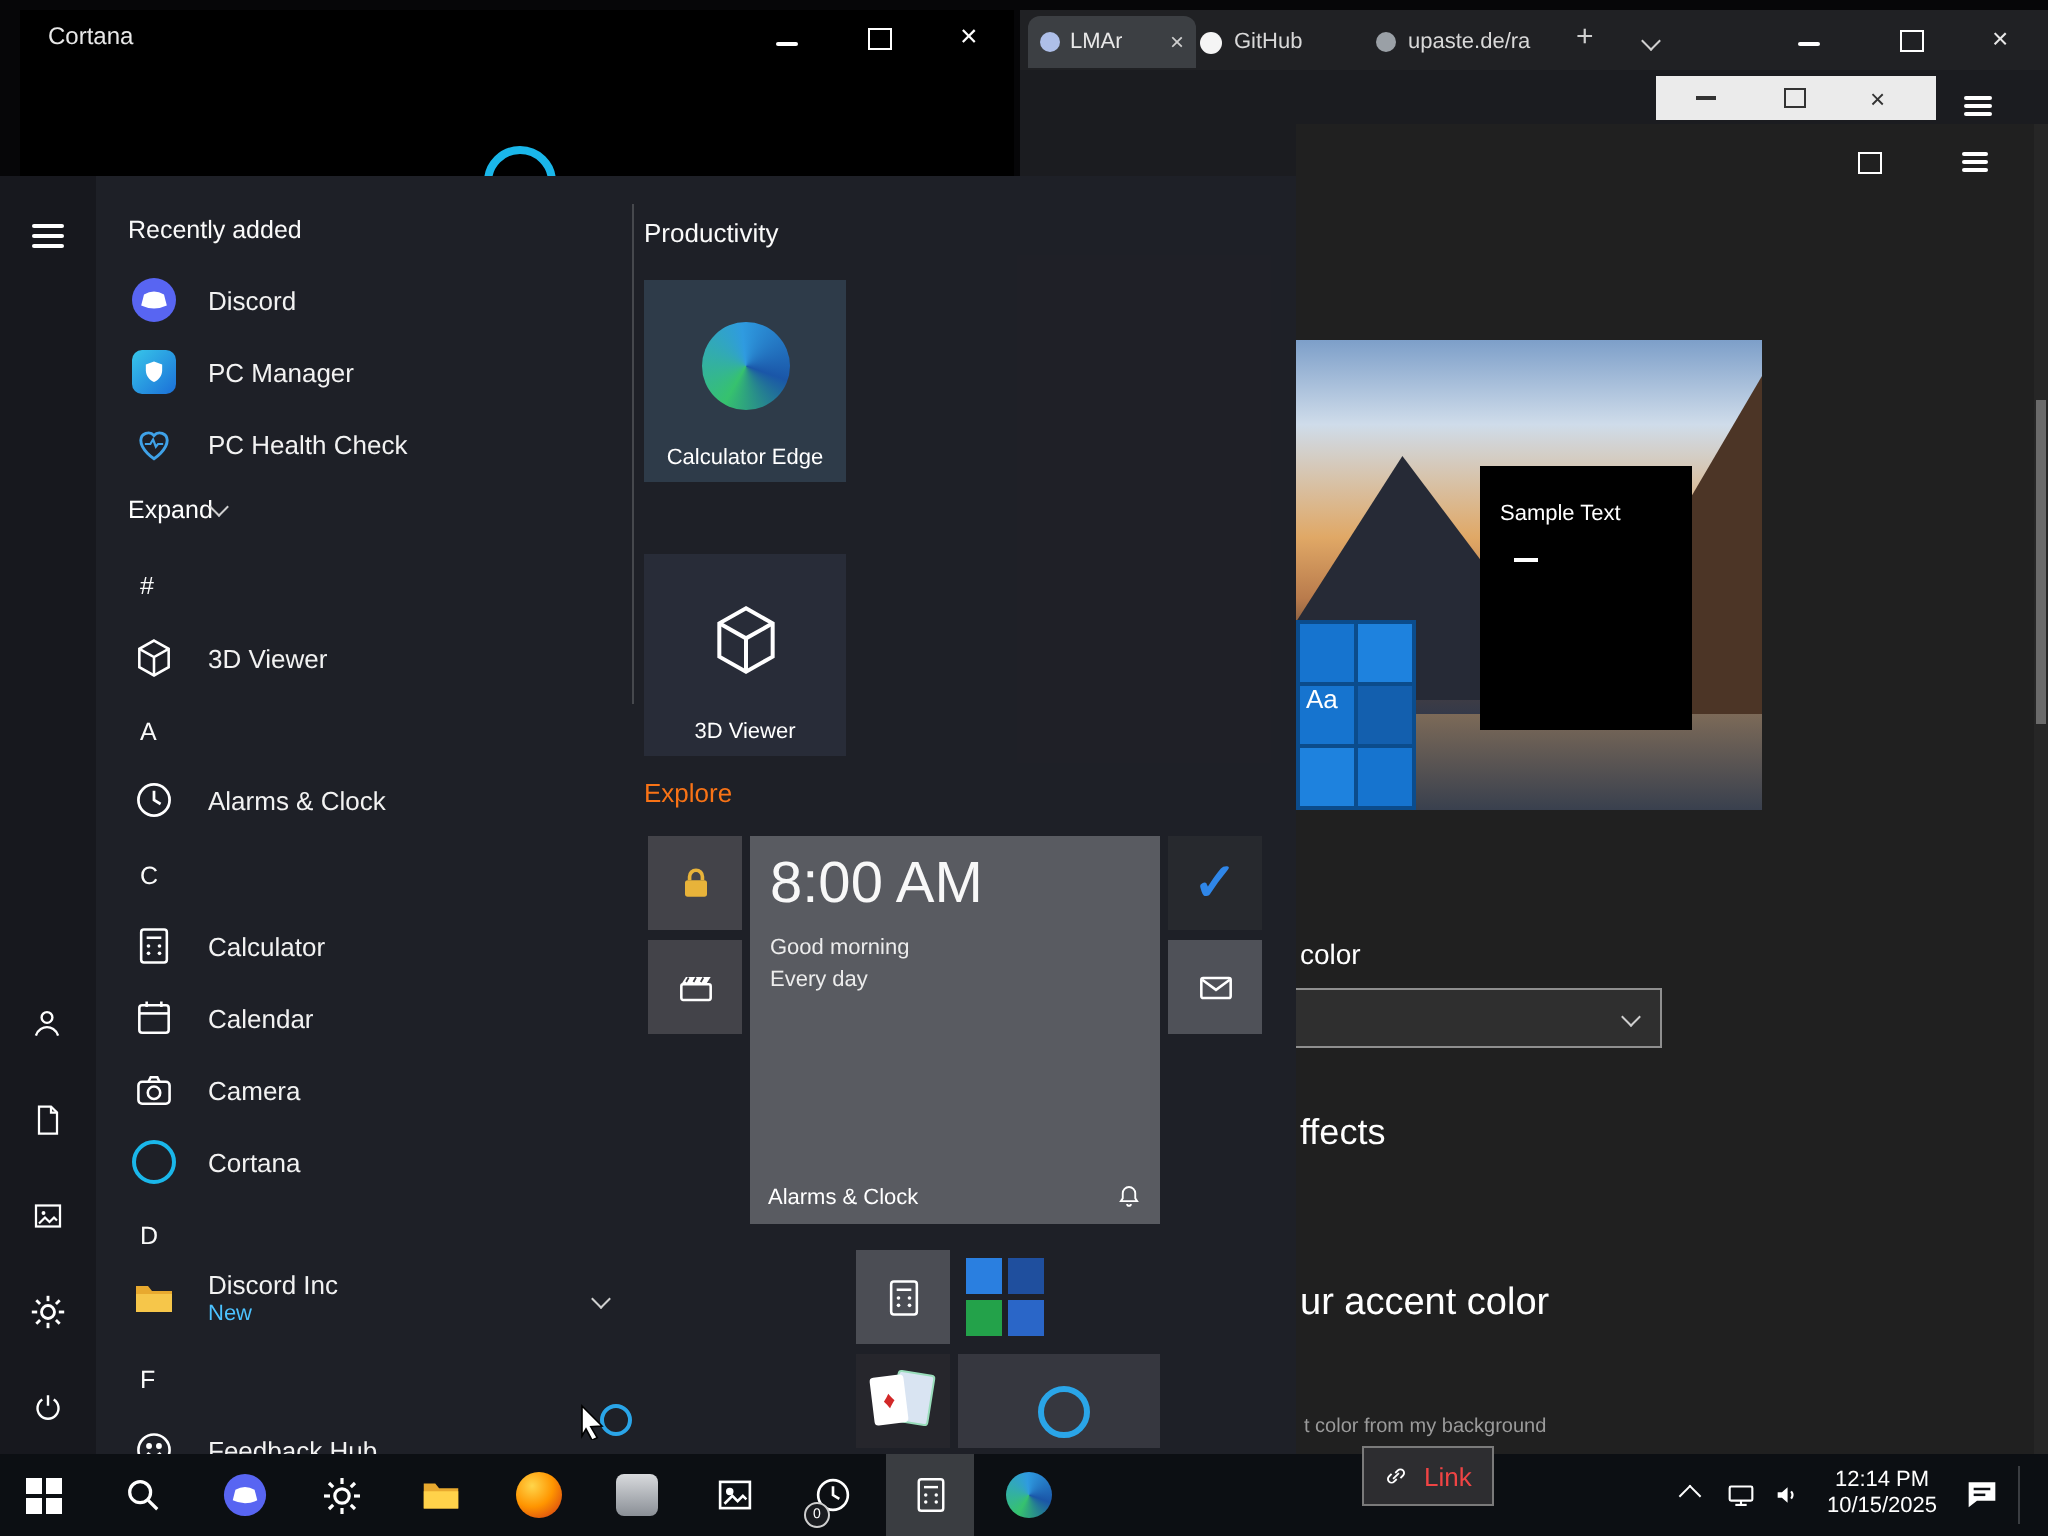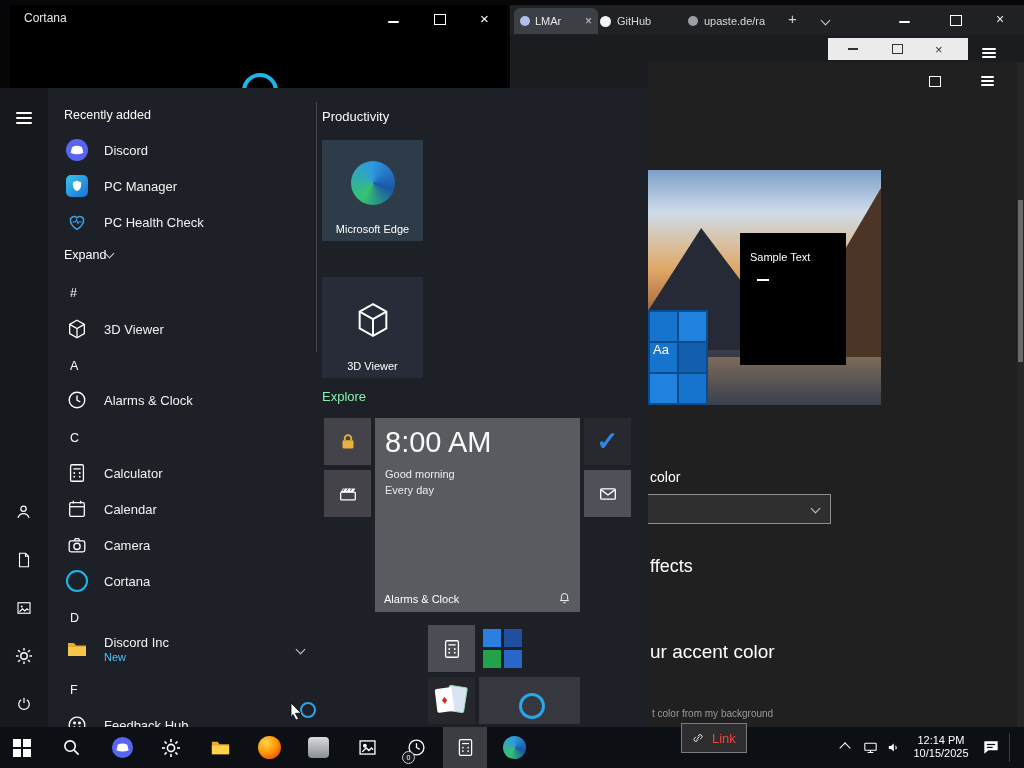--- a/index.html
+++ b/index.html
@@ -295,34 +295,34 @@
       </span>
       <span class="listlbl">Feedback Hub</span>
     </div>
 
     <div class="abs" style="left:316px;top:14px;width:1px;height:250px;background:rgba(255,255,255,0.18);"></div>
 
     <span class="abs txt" style="left:322px;top:21px;font-size:13px;color:#fafafa;">Productivity</span>
 
     <div class="tile" style="left:322px;top:52px;width:101px;height:101px;background:#2e3b49;">
       <span class="edgeball" style="width:44px;height:44px;margin-bottom:16px;"></span>
-      <span class="tilelbl">Microsoft Edge</span>
+      <span class="tilelbl">Calculator Edge</span>
     </div>
 
     <div class="tile" style="left:322px;top:189px;width:101px;height:101px;background:rgba(42,47,60,0.85);">
       <span style="margin-bottom:16px;">
         <svg viewBox="0 0 24 24" width="40" height="40" fill="none" stroke="#fff" stroke-width="1.2">
             <path d="M12 2.5L20 7v10l-8 4.5L4 17V7z"></path>
             <path d="M4 7l8 4.5L20 7M12 11.5v10"></path>
           </svg>
       </span>
       <span class="tilelbl">3D Viewer</span>
     </div>
 
-    <span class="abs txt" style="left:322px;top:301px;font-size:13px;color:#86efac;">Explore</span>
+    <span class="abs txt" style="left:322px;top:301px;font-size:13px;color:#f97316;">Explore</span>
 
     <div class="tile" style="left:324px;top:330px;width:47px;height:47px;background:rgba(74,74,80,0.85);">
       <span>
         <svg viewBox="0 0 24 24" width="22" height="22">
             <rect x="6" y="10" width="12" height="9" rx="1.5" fill="#e8b33a"></rect>
             <path d="M8.5 10V8a3.5 3.5 0 017 0v2" fill="none" stroke="#e8b33a" stroke-width="2"></path>
           </svg>
       </span>
     </div>
     <div class="tile" style="left:324px;top:382px;width:47px;height:47px;background:rgba(74,74,80,0.85);">

